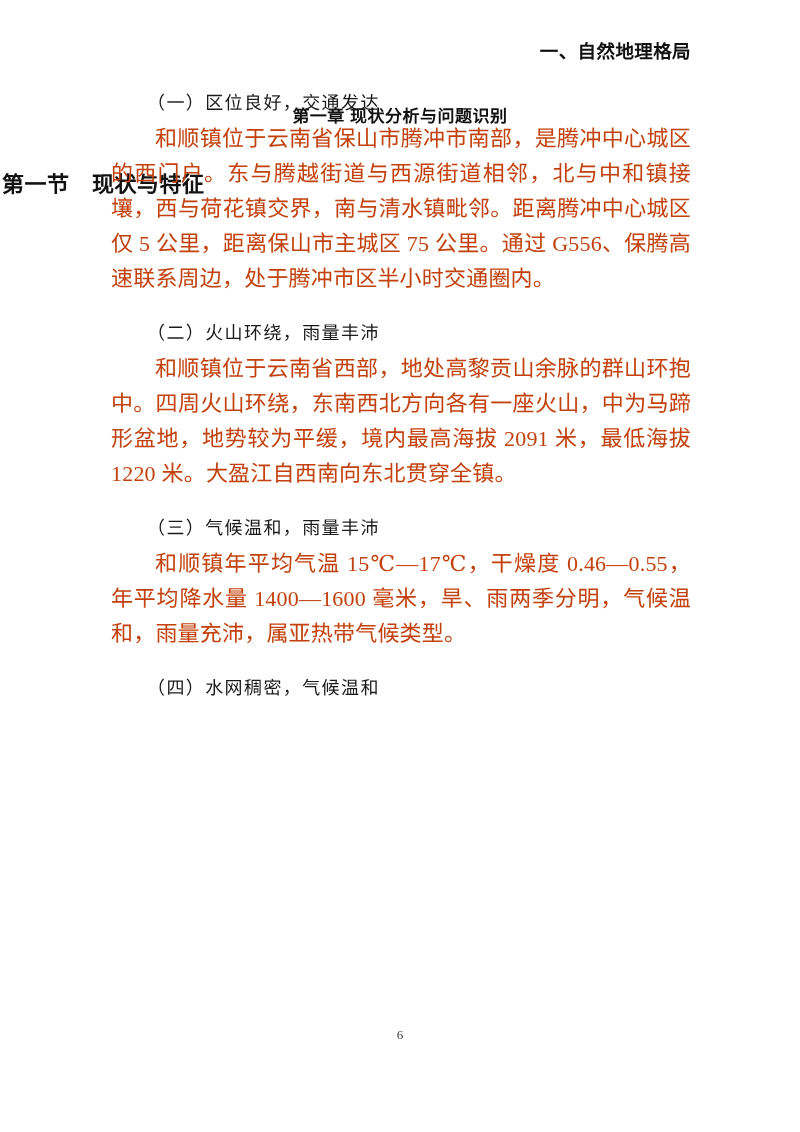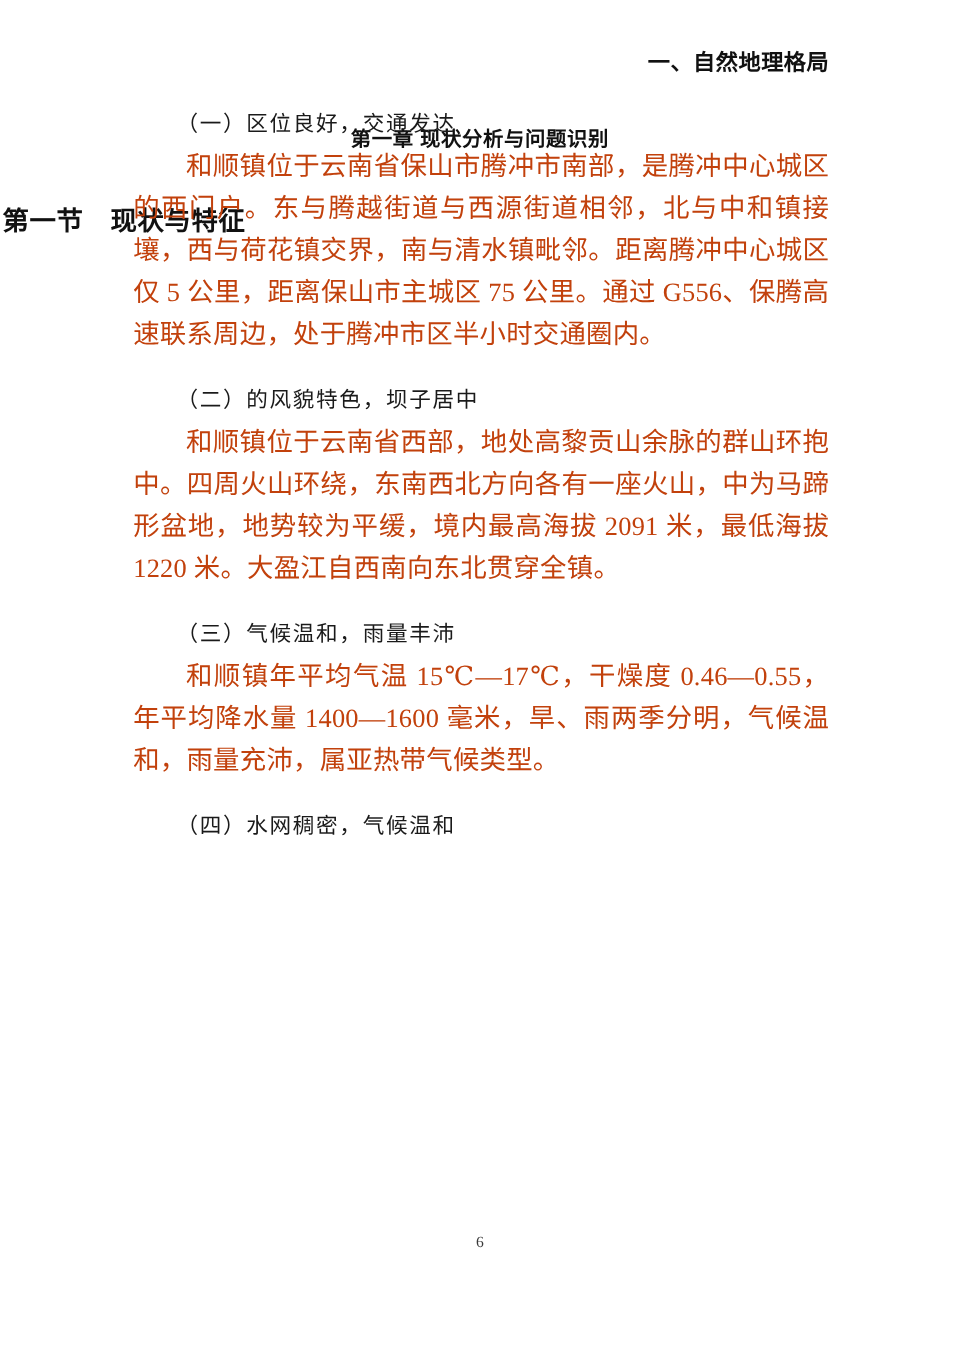--- a/index.html
+++ b/index.html
@@ -114,21 +114,21 @@
 
   <h2 class="section-title">第一节　现状与特征</h2>
 
   <div class="body-block">
 
     <h3 class="heading-1">一、自然地理格局</h3>
 
     <h4 class="heading-2">（一）区位良好，交通发达</h4>
     <p class="para">和顺镇位于云南省保山市腾冲市南部，是腾冲中心城区的西门户。东与腾越街道与西源街道相邻，北与中和镇接壤，西与荷花镇交界，南与清水镇毗邻。距离腾冲中心城区仅 5 公里，距离保山市主城区 75 公里。通过 G556、保腾高速联系周边，处于腾冲市区半小时交通圈内。</p>
 
-    <h4 class="heading-2">（二）的风貌特色，坝子居中</h4>
+    <h4 class="heading-2">（二）火山环绕，雨量丰沛</h4>
     <p class="para">和顺镇位于云南省西部，地处高黎贡山余脉的群山环抱中。四周火山环绕，东南西北方向各有一座火山，中为马蹄形盆地，地势较为平缓，境内最高海拔 2091 米，最低海拔 1220 米。大盈江自西南向东北贯穿全镇。</p>
 
     <h4 class="heading-2">（三）气候温和，雨量丰沛</h4>
     <p class="para">和顺镇年平均气温 15℃—17℃，干燥度 0.46—0.55，年平均降水量 1400—1600 毫米，旱、雨两季分明，气候温和，雨量充沛，属亚热带气候类型。</p>
 
     <h4 class="heading-2">（四）水网稠密，气候温和</h4>
 
   </div>
 
   <div class="page-number">6</div>

